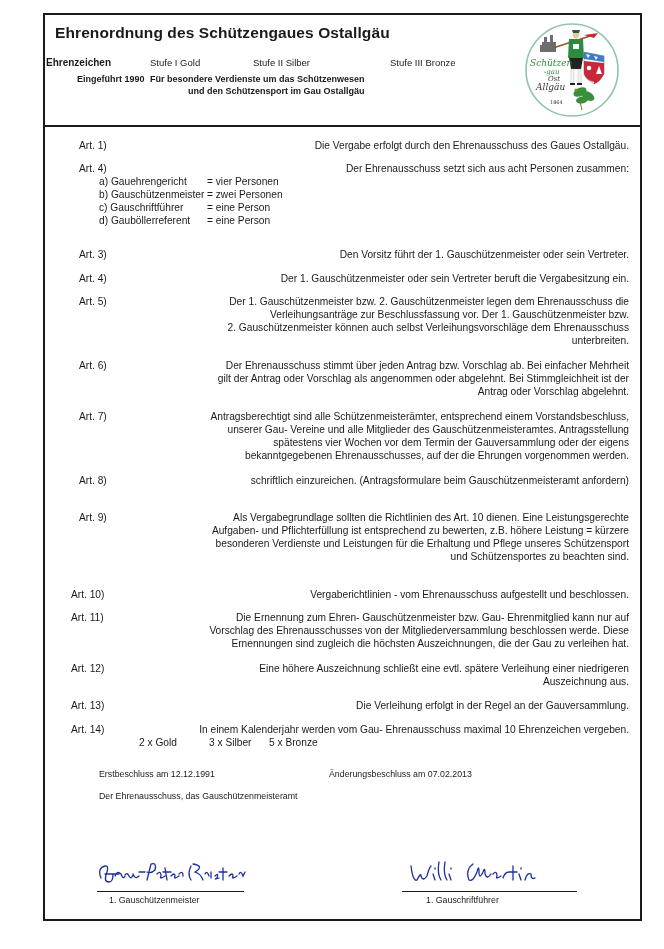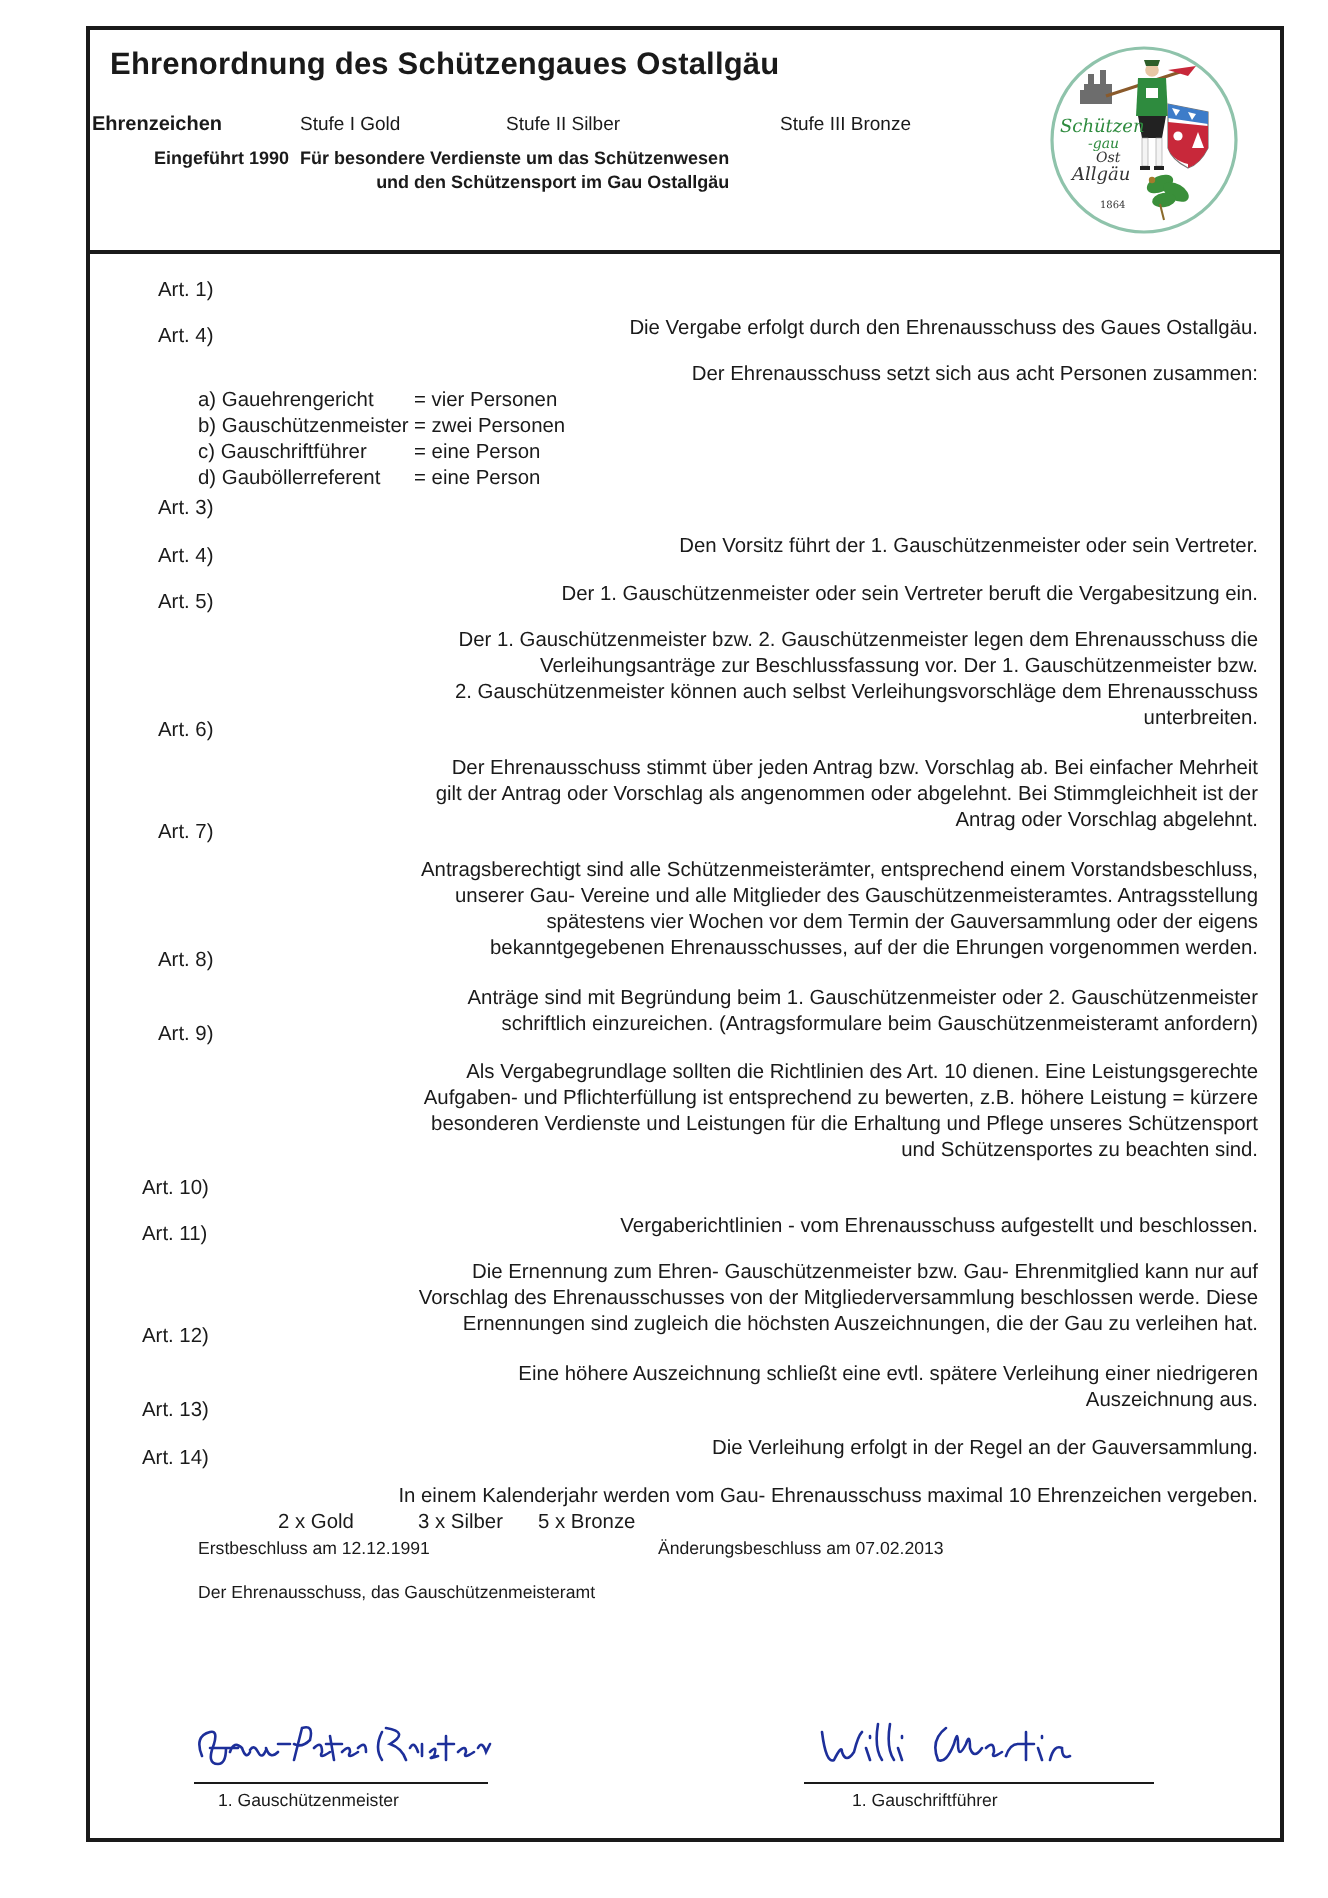--- a/index.html
+++ b/index.html
@@ -102,21 +102,20 @@
     .art .num {
       position: absolute;
       left: 9px;
       white-space: nowrap;
       margin-left: 25px;
     }
     .art .body {
       position: absolute;
       left: 54px;
       width: 530px;
-      margin-top: 19px;
     }
     .art .body .line { white-space: nowrap; display: block; }
     .sublist { display: block; }
     .sub-item { display: block; white-space: nowrap; position: relative; height: 13.1px; }
     .sub-item .k { position: absolute; left: 0; }
     .sub-item .v { position: absolute; left: 108px; }
     .quota {
       display: block;
       white-space: nowrap;
       position: relative;
@@ -282,21 +281,20 @@
         <span class="line">Antragsberechtigt sind alle Schützenmeisterämter, entsprechend einem Vorstandsbeschluss,</span>
         <span class="line">unserer Gau- Vereine und alle Mitglieder des Gauschützenmeisteramtes. Antragsstellung</span>
         <span class="line">spätestens vier Wochen vor dem Termin der Gauversammlung oder der eigens</span>
         <span class="line">bekanntgegebenen Ehrenausschusses, auf der die Ehrungen vorgenommen werden.</span>
       </div>
     </div>
 
     <div class="art" style="top:347px;">
       <span class="num">Art. 8)</span>
       <div class="body">
-        <span class="line">Anträge sind mit Begründung beim 1. Gauschützenmeister oder 2. Gauschützenmeister</span>
         <span class="line">schriftlich einzureichen. (Antragsformulare beim Gauschützenmeisteramt anfordern)</span>
       </div>
     </div>
 
     <div class="art" style="top:384px;">
       <span class="num">Art. 9)</span>
       <div class="body">
         <span class="line">Als Vergabegrundlage sollten die Richtlinien des Art. 10 dienen. Eine Leistungsgerechte</span>
         <span class="line">Aufgaben- und Pflichterfüllung ist entsprechend zu bewerten, z.B. höhere Leistung = kürzere</span>
         <span class="line">besonderen Verdienste und Leistungen für die Erhaltung und Pflege unseres Schützensport</span>

